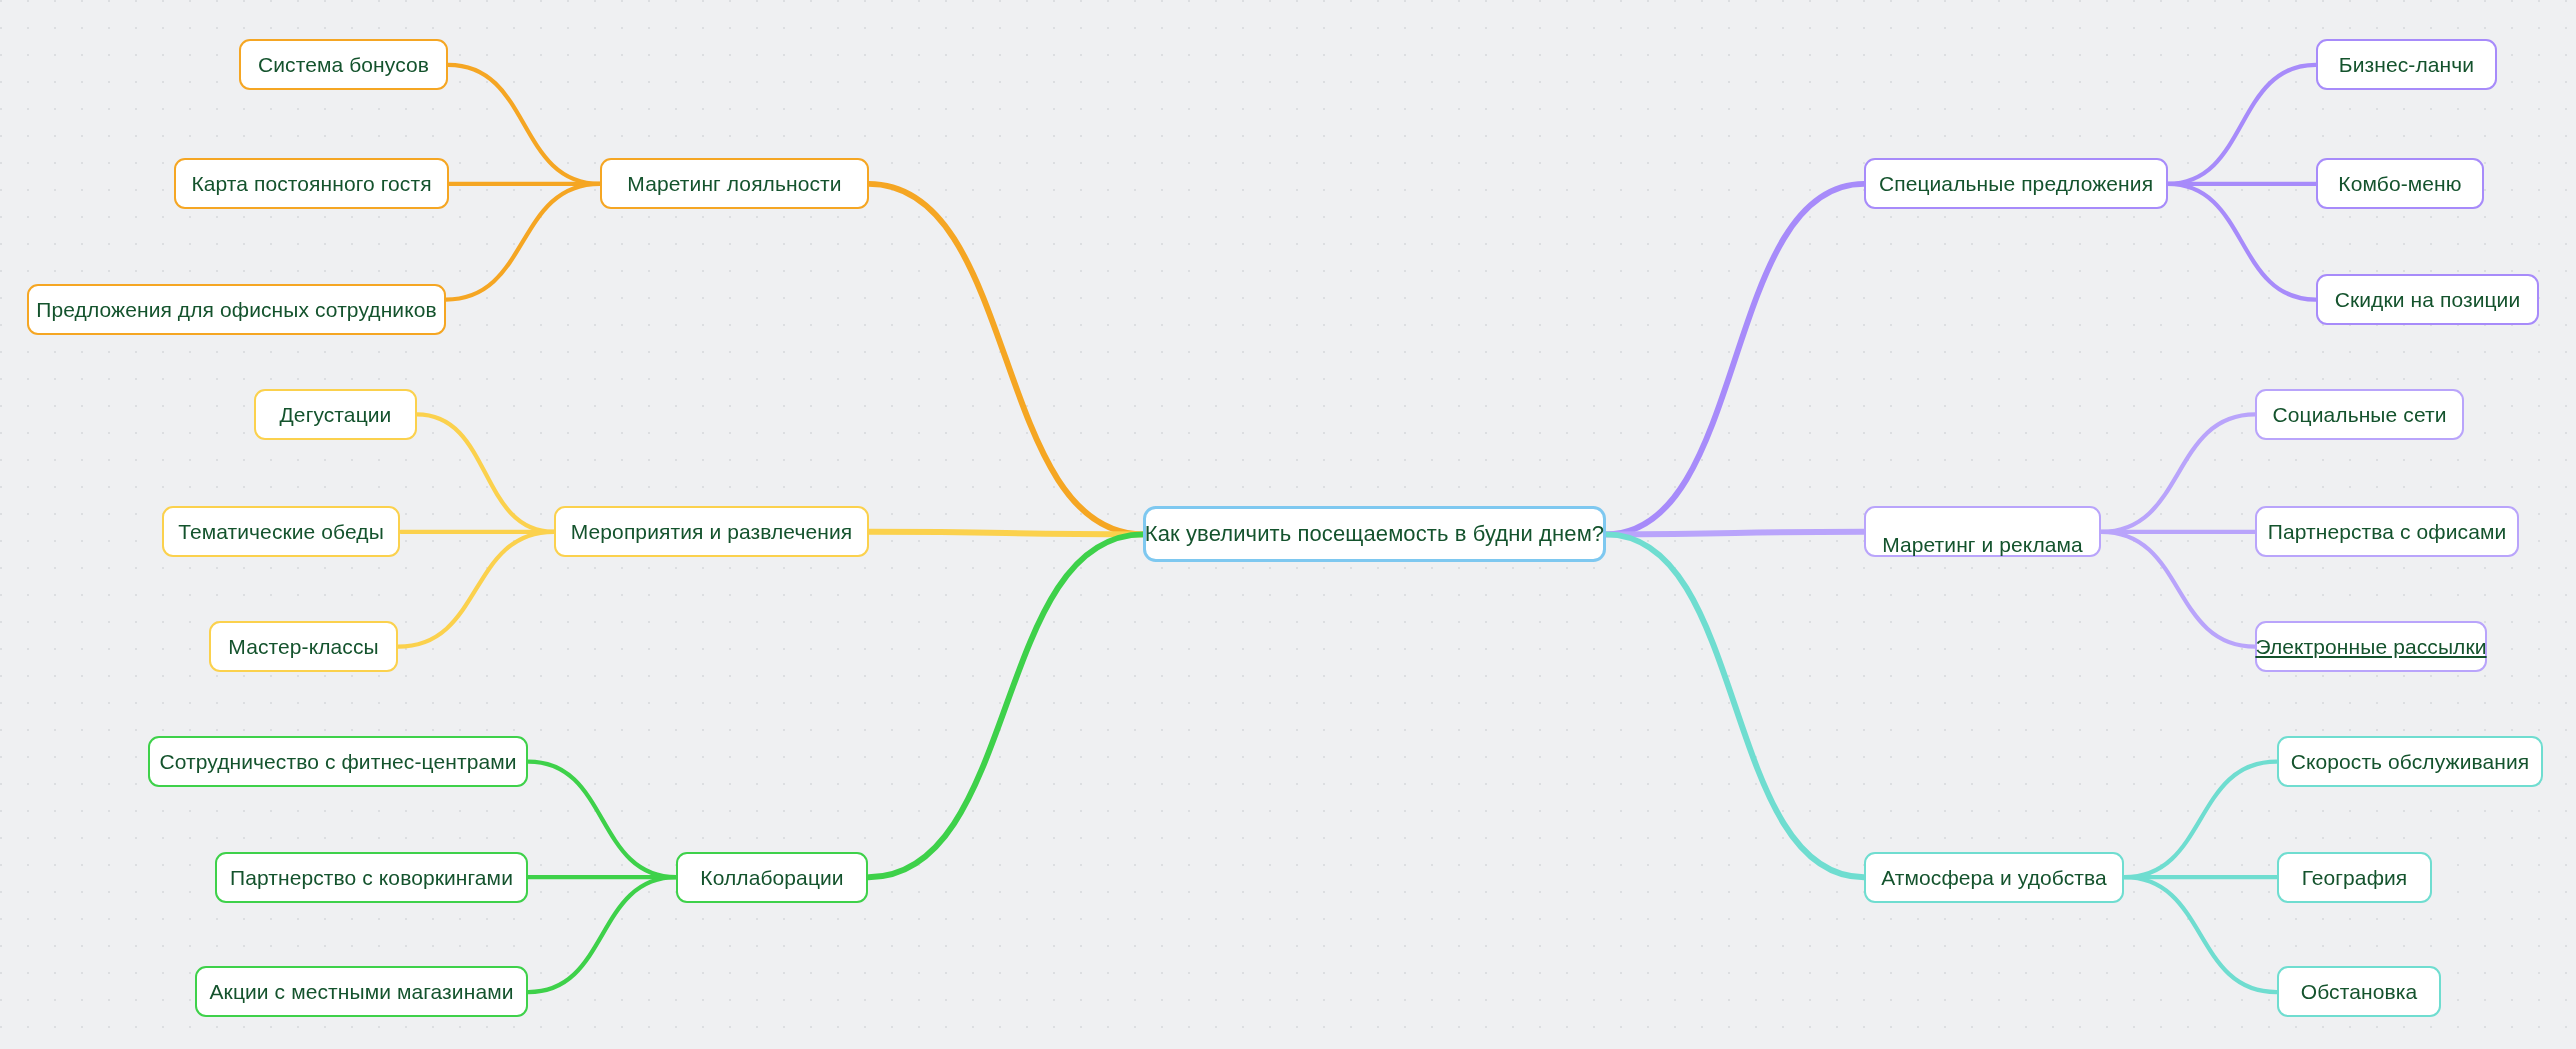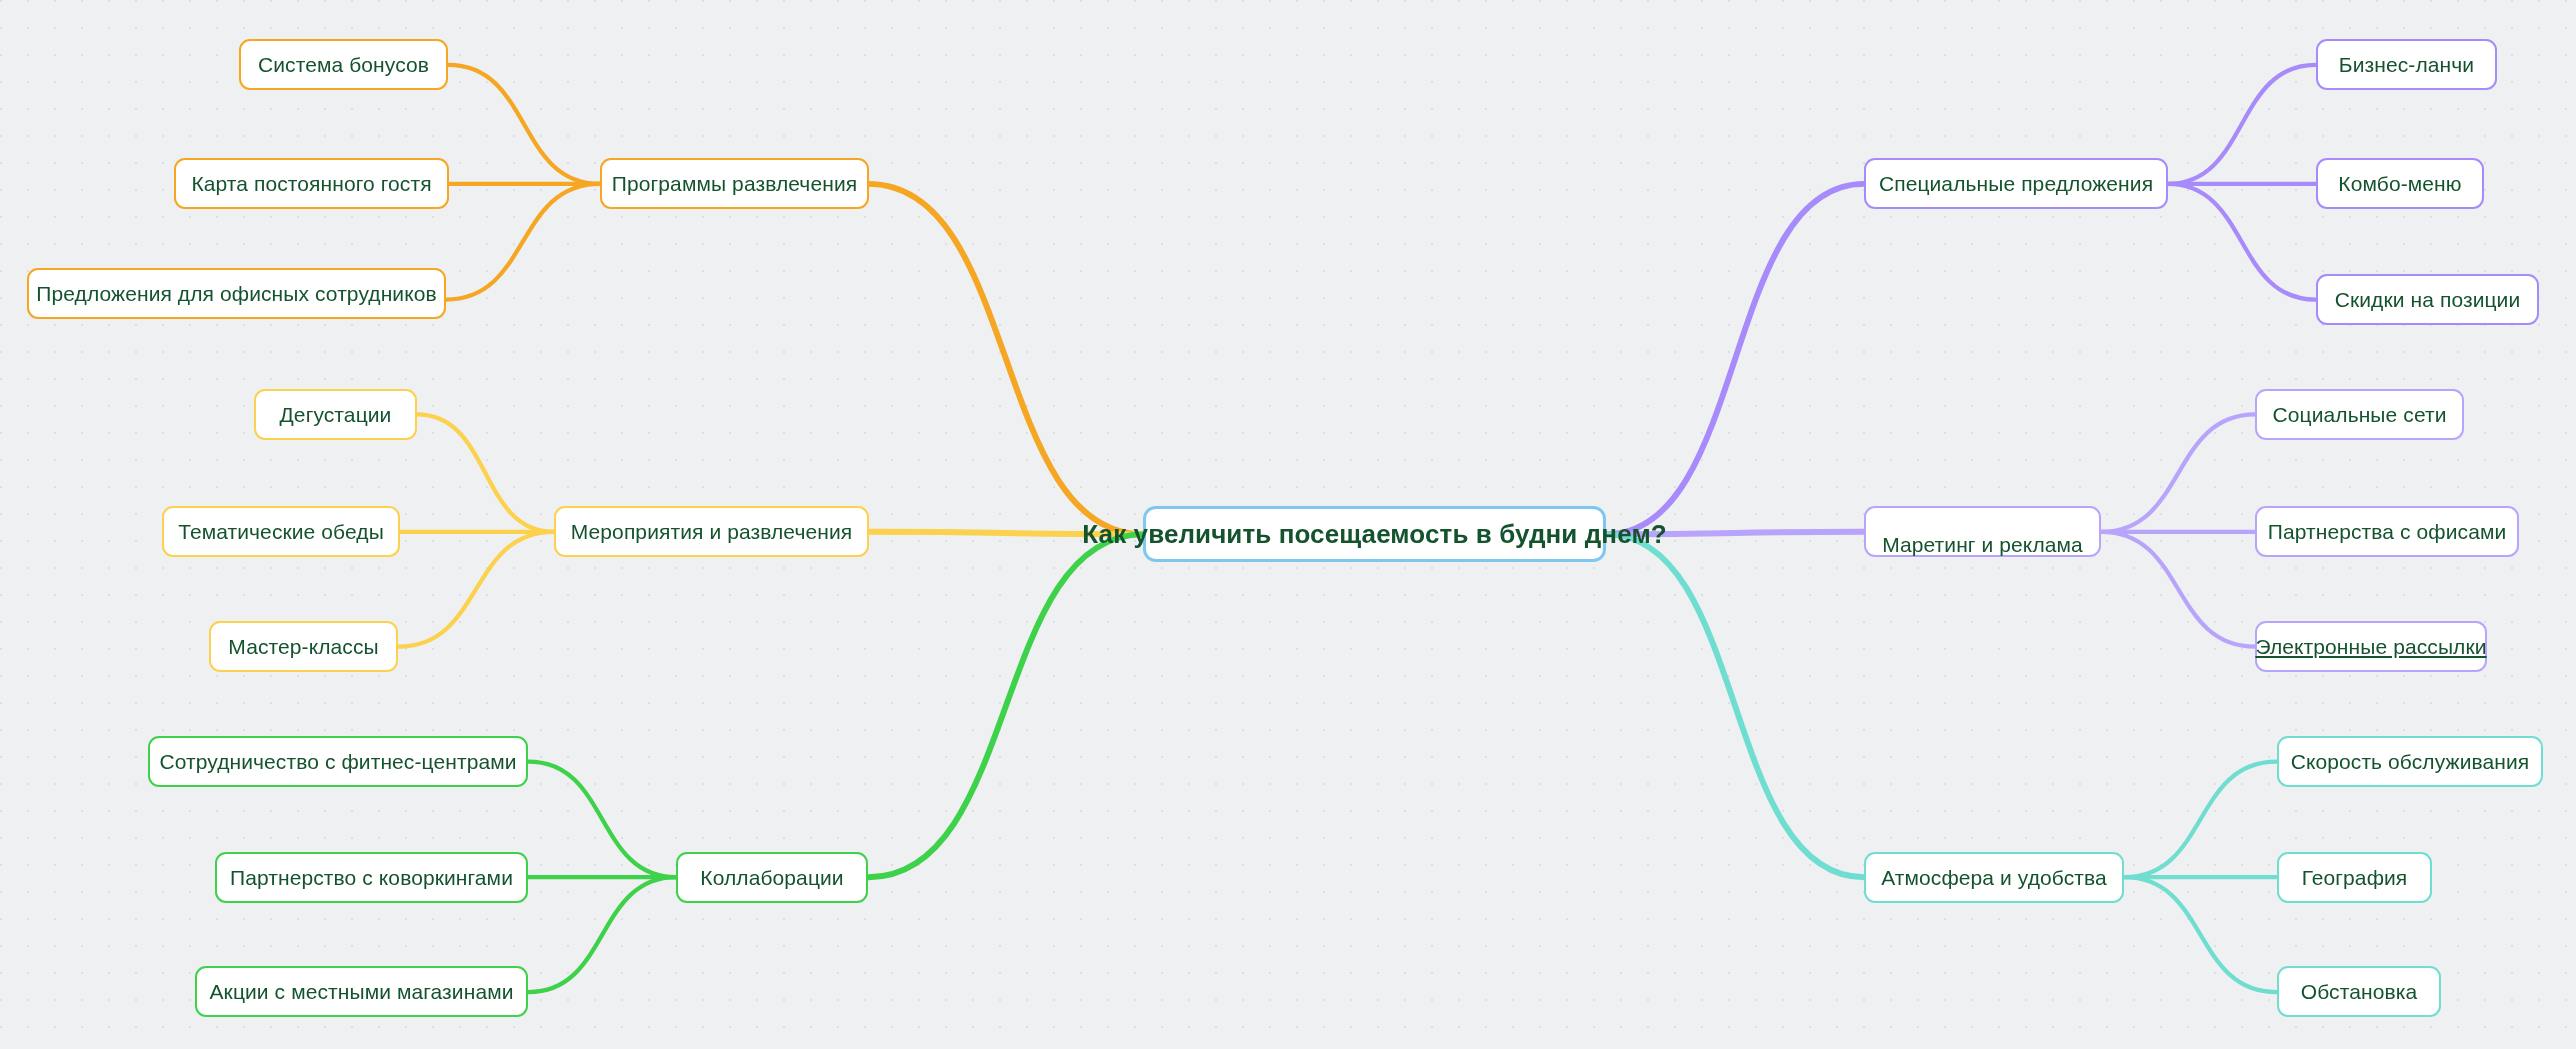--- a/index.html
+++ b/index.html
@@ -40,23 +40,22 @@
     line-height: 1;
     white-space: nowrap;
     padding: 0 17px;
     height: 51px;
     letter-spacing: 0.1px;
   }
   .node.root {
     border-width: 3.4px;
     border-radius: 12.8px;
     height: 56px;
-    font-size: 26px;
+    font-size: 22px;
     padding: 0 8px;
-    font-weight: bold;
   }
   .node-label {
     display: block;
   }
 </style>
 </head>
 <body>
 
 <div id="canvas">
   <svg id="edges" viewBox="0 0 3028 1234" xmlns="http://www.w3.org/2000/svg">
@@ -83,29 +82,29 @@
       <path d="M 1888 628 C 2054.65 628, 2024.35 1031, 2191 1031" stroke="#6fddd0" stroke-width="7" fill="none" stroke-linecap="round"></path>
       <path d="M 2497 1031 C 2595.45 1031, 2577.55 895, 2676 895" stroke="#6fddd0" stroke-width="5" fill="none" stroke-linecap="round"></path>
       <path d="M 2497 1031 C 2595.45 1031, 2577.55 1031, 2676 1031" stroke="#6fddd0" stroke-width="5" fill="none" stroke-linecap="round"></path>
       <path d="M 2497 1031 C 2595.45 1031, 2577.55 1166, 2676 1166" stroke="#6fddd0" stroke-width="5" fill="none" stroke-linecap="round"></path>
     </svg>
   <div id="nodes">
       <div class="node root" style="left: 1143px; top: 506px; width: 463px; height: 56px; border-color: rgb(126, 200, 240);">
         <span class="node-label">Как увеличить посещаемость в будни днем?</span>
       </div>
       <div class="node" style="left: 600px; top: 158px; width: 269px; height: 51px; border-color: rgb(245, 166, 35);">
-        <span class="node-label">Программы развлечения</span>
+        <span class="node-label">Маретинг лояльности</span>
       </div>
       <div class="node" style="left: 239px; top: 39px; width: 209px; height: 51px; border-color: rgb(245, 166, 35);">
         <span class="node-label">Система бонусов</span>
       </div>
       <div class="node" style="left: 174px; top: 158px; width: 275px; height: 51px; border-color: rgb(245, 166, 35);">
         <span class="node-label">Карта постоянного гостя</span>
       </div>
-      <div class="node" style="left: 27px; top: 268px; width: 419px; height: 51px; border-color: rgb(245, 166, 35); justify-content: center;">
+      <div class="node" style="left: 27px; top: 284px; width: 419px; height: 51px; border-color: rgb(245, 166, 35); justify-content: center;">
         <span class="node-label">Предложения для офисных сотрудников</span>
       </div>
       <div class="node" style="left: 554px; top: 506px; width: 315px; height: 51px; border-color: rgb(251, 209, 77);">
         <span class="node-label">Мероприятия и развлечения</span>
       </div>
       <div class="node" style="left: 254px; top: 389px; width: 163px; height: 51px; border-color: rgb(251, 209, 77);">
         <span class="node-label">Дегустации</span>
       </div>
       <div class="node" style="left: 162px; top: 506px; width: 238px; height: 51px; border-color: rgb(251, 209, 77);">
         <span class="node-label">Тематические обеды</span>

